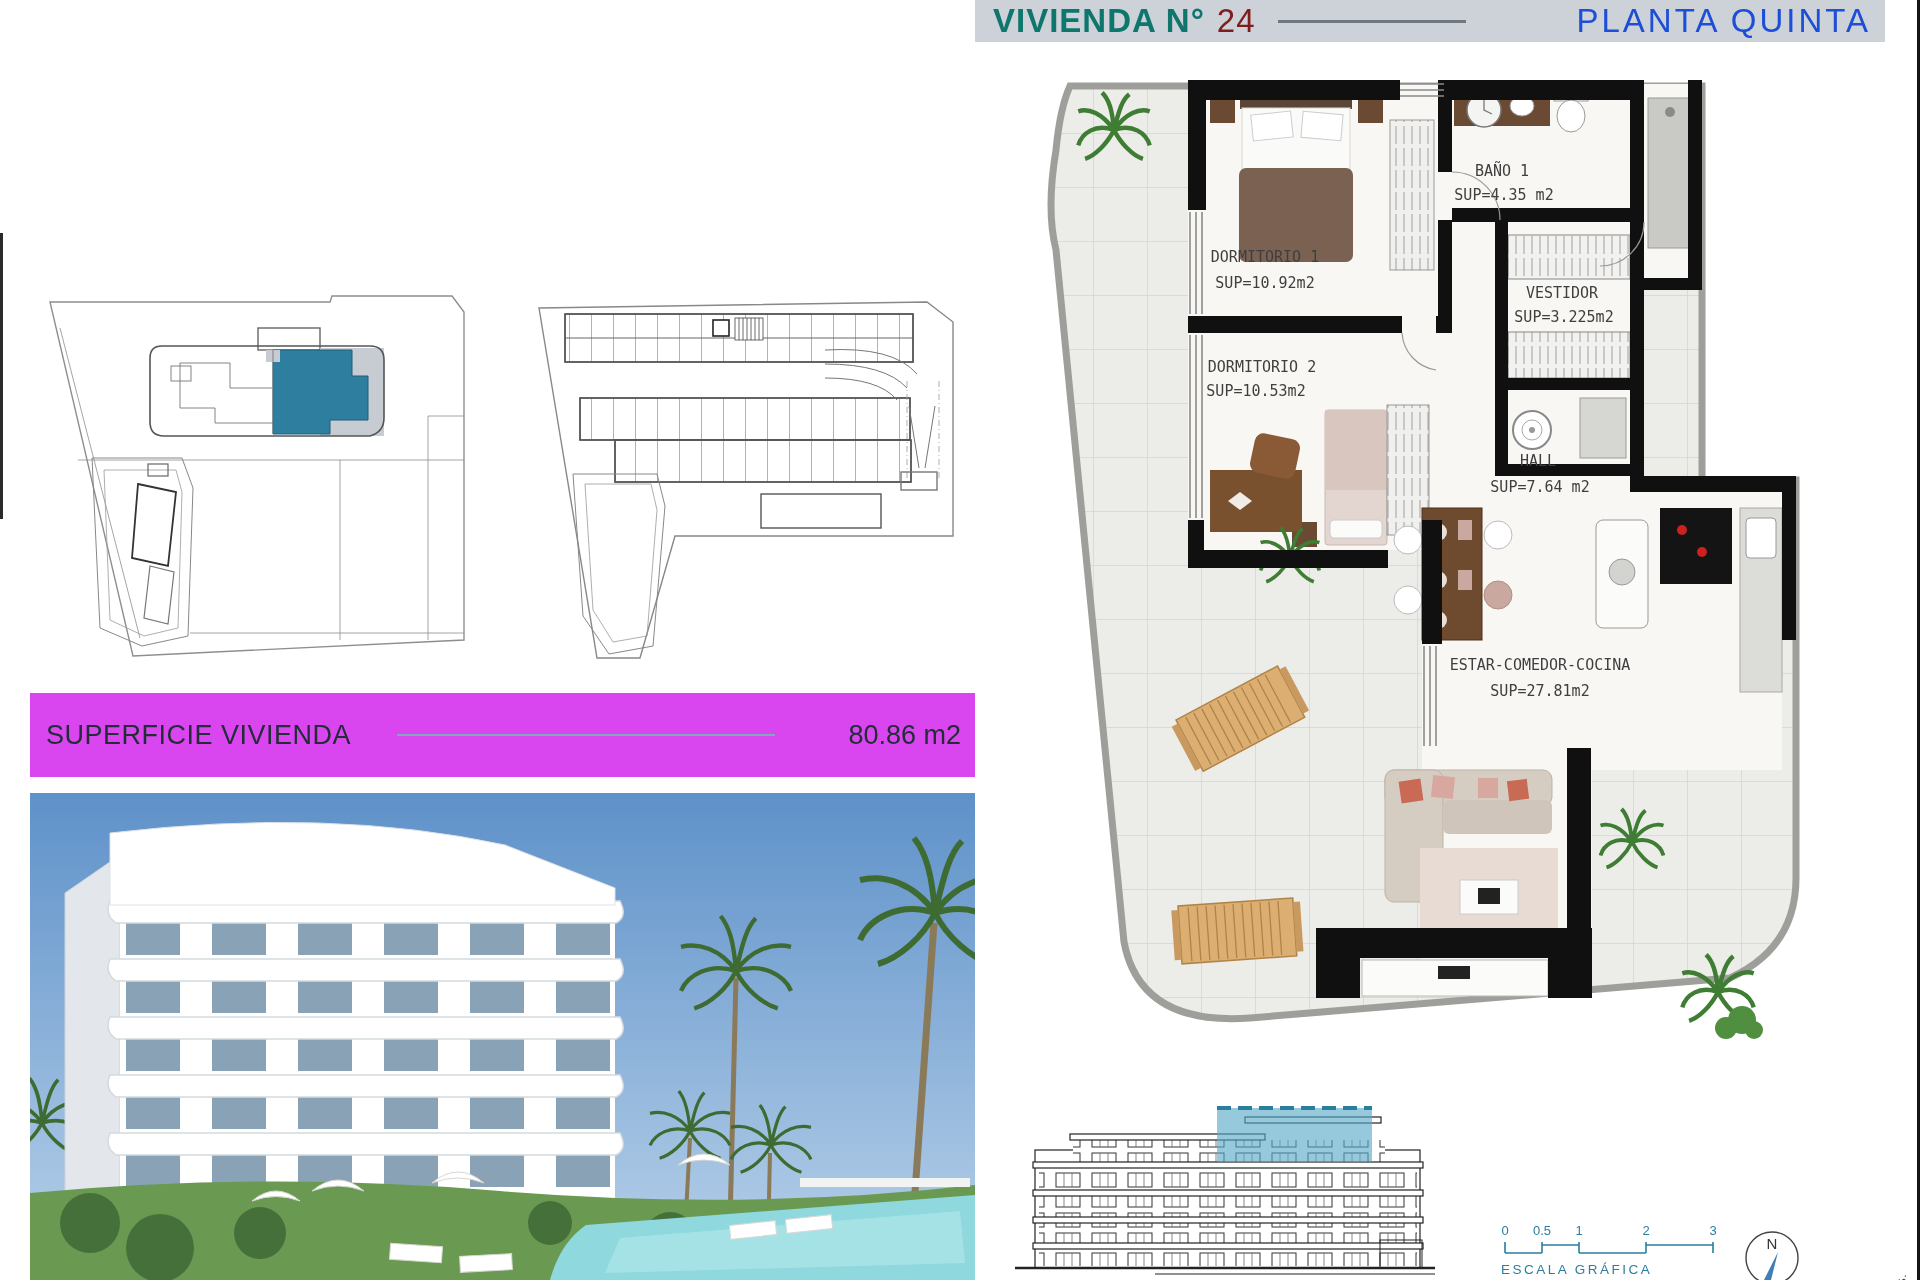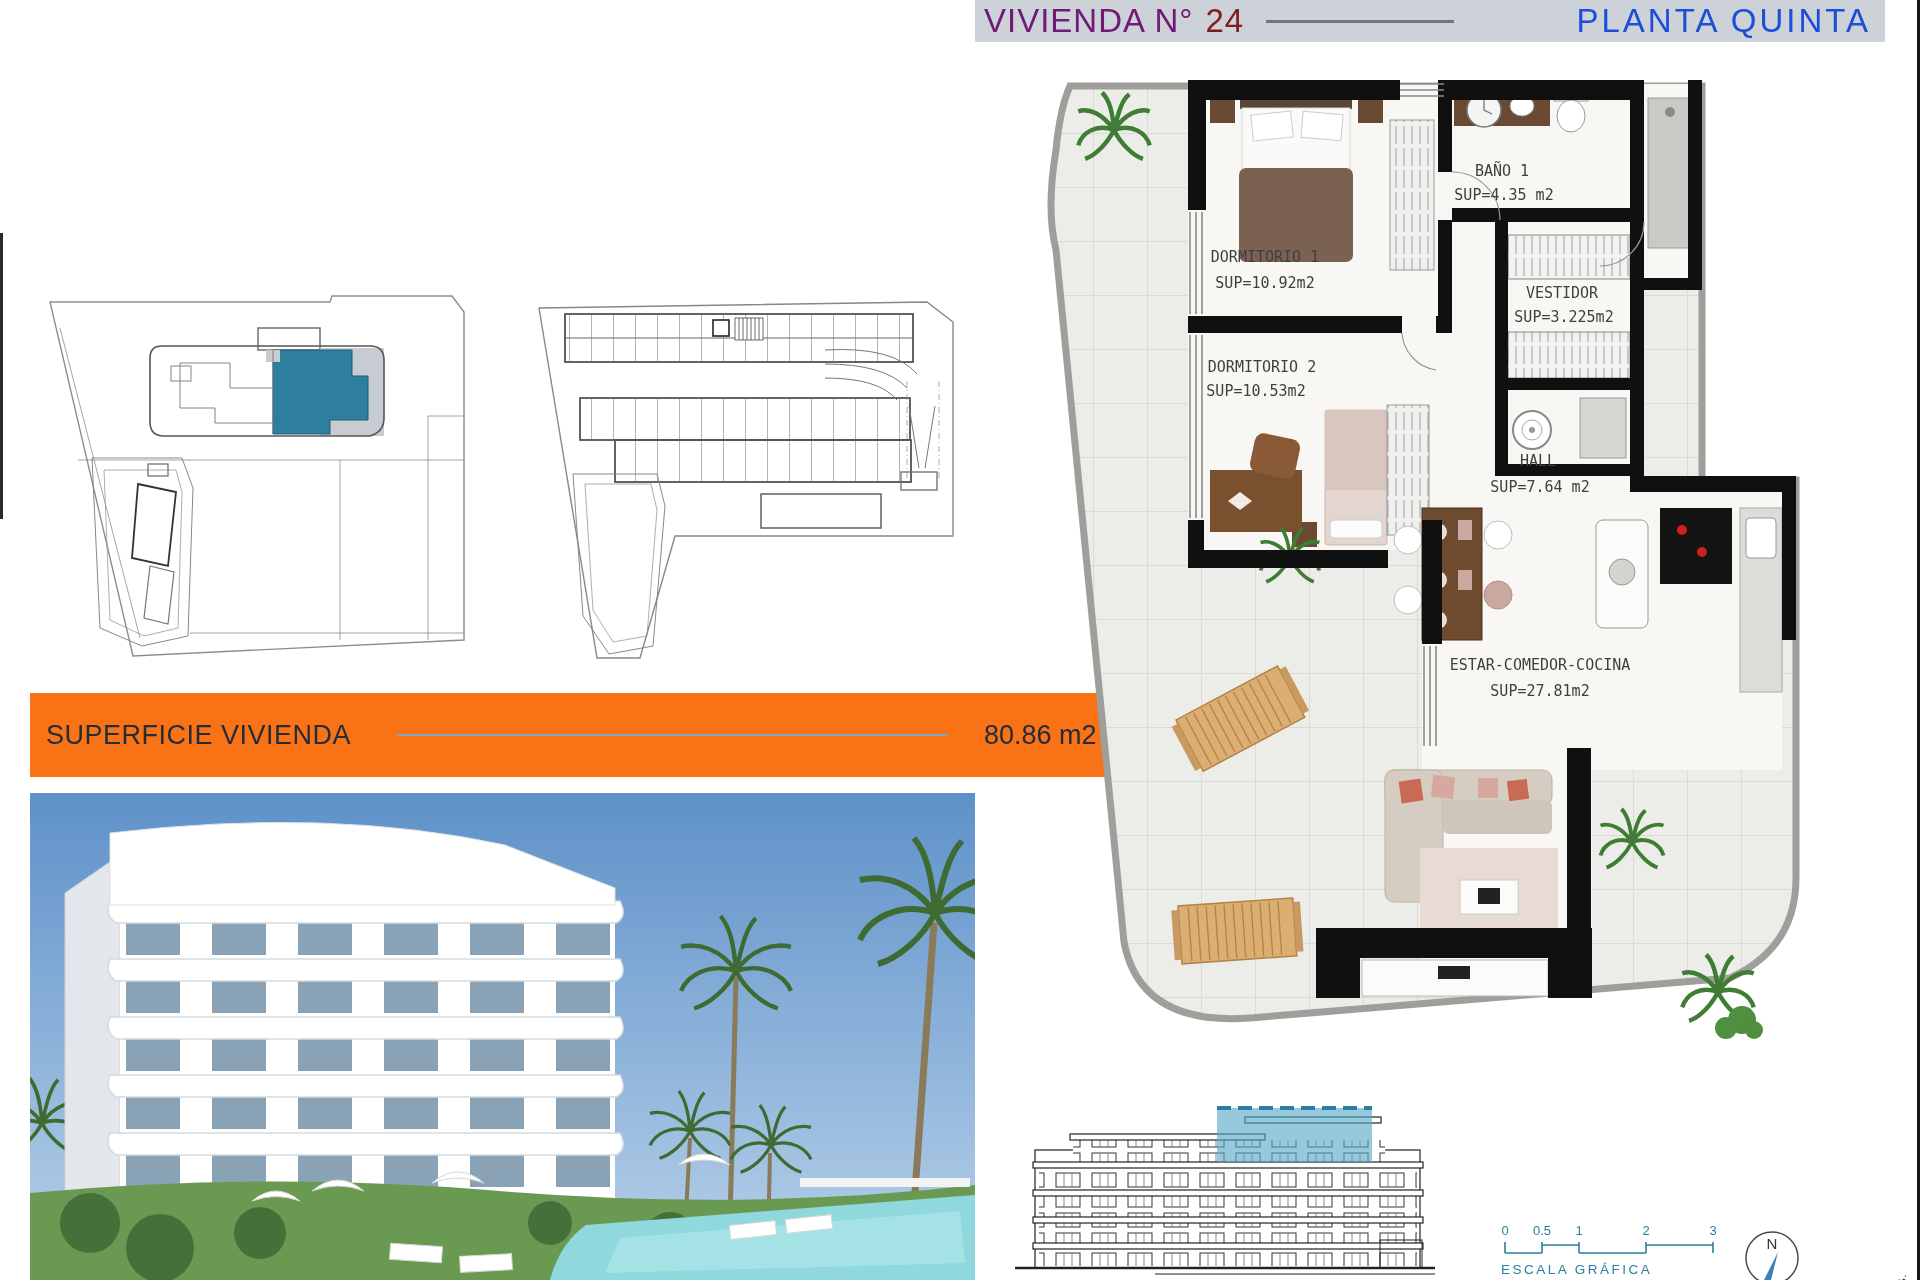--- a/index.html
+++ b/index.html
@@ -1,31 +1,31 @@
 <!DOCTYPE html>
 <html><head>
 <meta charset="utf-8">
 <style>
   html,body{margin:0;padding:0;background:#ffffff;}
   #page{position:relative;width:1920px;height:1280px;background:#ffffff;overflow:hidden;
         font-family:"Liberation Sans",sans-serif;}
   
   #hdr{position:absolute;left:975px;top:0;width:910px;height:42px;background:#cdd1d8;
        display:flex;align-items:center;}
-  #hdr .t1{font-size:33px;color:#701a75;letter-spacing:1px;margin-left:9px;font-weight:400;}
+  #hdr .t1{font-size:33px;color:#0f766e;letter-spacing:1px;margin-left:18px;font-weight:700;}
   #hdr .t2{font-size:33px;color:#7f1d1d;letter-spacing:1px;margin-left:12px;}
   #hdr .rule{height:3px;background:#6f7780;width:188px;margin:0 14px 0 22px;}
   #hdr .t3{font-size:33px;color:#1d4ed8;letter-spacing:3px;margin-left:auto;margin-right:14px;}
   
-  #surf{position:absolute;left:30px;top:693px;width:1118px;height:84px;background:#f97316;
+  #surf{position:absolute;left:30px;top:693px;width:945px;height:84px;background:#d946ef;
         display:flex;flex-direction:column;justify-content:space-evenly;}
   .srow{display:flex;align-items:center;padding:0 14px 0 16px;}
   .srow .lab{font-size:27px;color:#222d38;letter-spacing:0.5px;width:345px;white-space:nowrap;}
   .srow .line{flex:1;height:2px;background:#7fa9ba;margin:0 36px 0 6px;}
-  .srow .val{font-size:27px;color:#222d38;width:150px;text-align:left;white-space:nowrap;}
+  .srow .val{font-size:27px;color:#222d38;width:150px;text-align:right;white-space:nowrap;}
   
   .panel{position:absolute;}
   
   #disc{position:absolute;right:12px;bottom:6px;transform-origin:bottom right;
         transform:rotate(-90deg);white-space:nowrap;font-size:11.5px;color:#4a4a4a;
         letter-spacing:0.6px;}
   #redge{position:absolute;right:0;top:0;width:3px;height:1280px;background:#151515;}
   #ledge{position:absolute;left:0;top:233px;width:3px;height:286px;background:#2a2a2a;}
   
   text.plab{font-family:"DejaVu Sans Mono",monospace;fill:#3f3f3f;}

